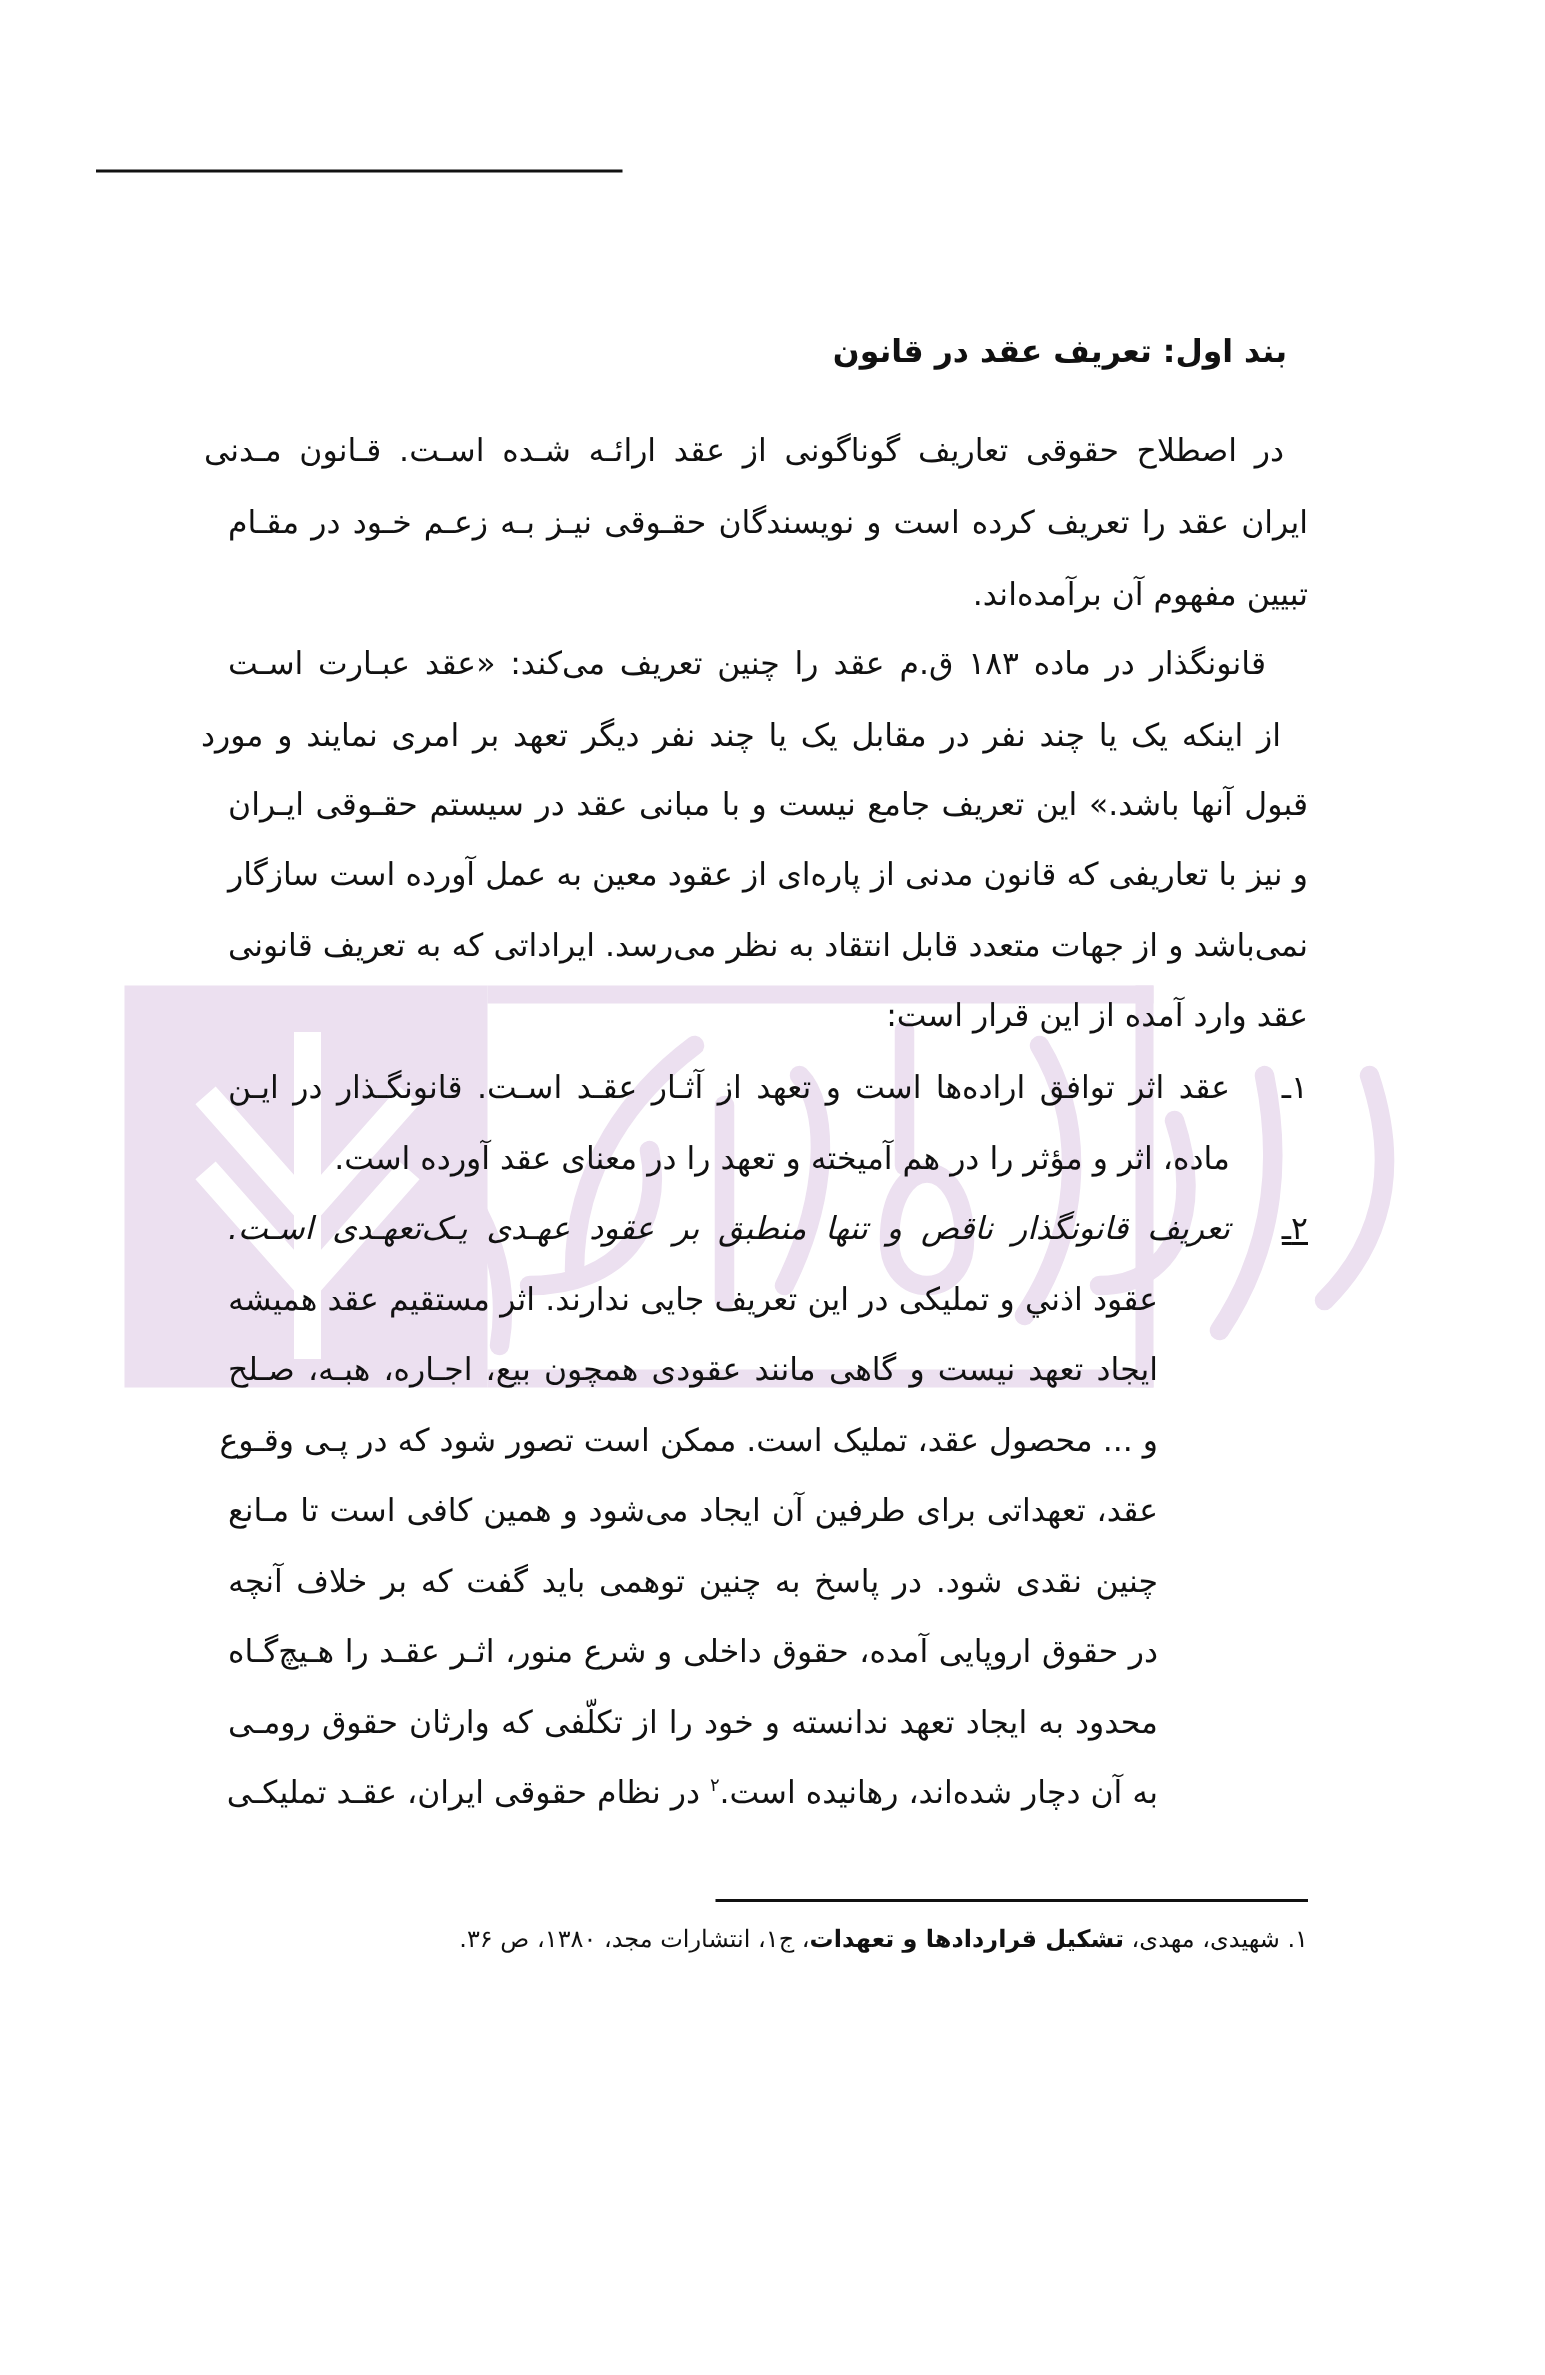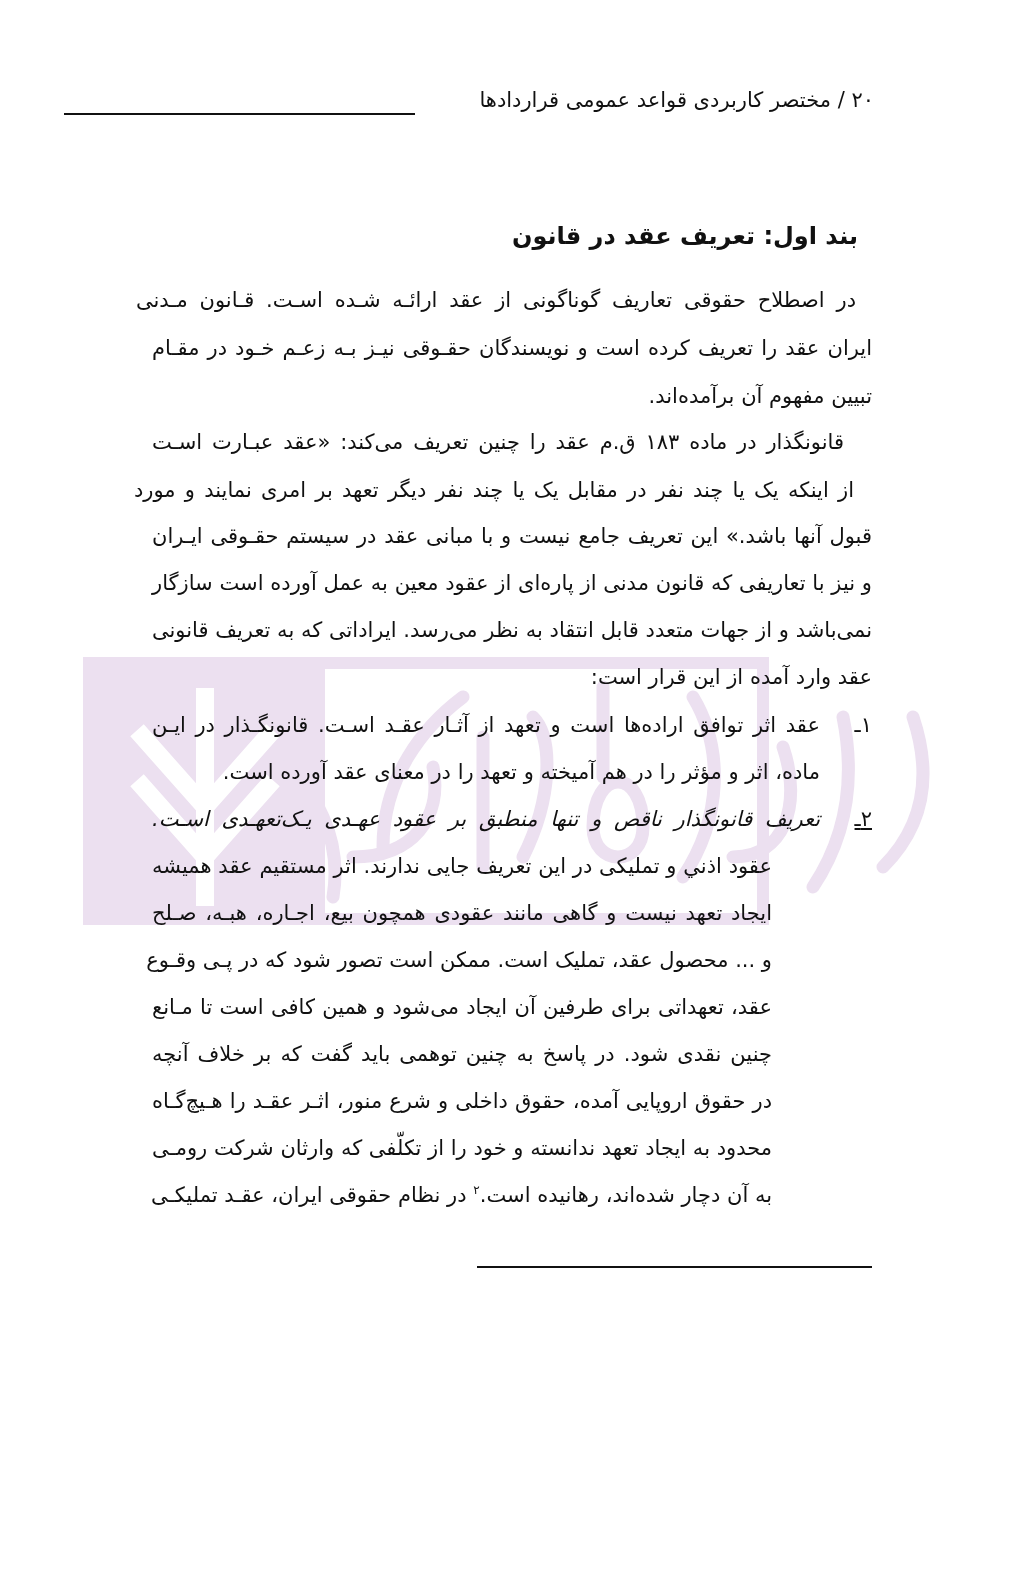--- a/index.html
+++ b/index.html
@@ -14,21 +14,21 @@
   .wm-svg { position: absolute; left: 83px; top: 657px; width: 870px; height: 268px; }
 
   
   .header { position: absolute; left: 64px; top: 84px; width: 810px; height: 40px; }
   .header-title { position: absolute; right: 0; top: 4px; font-size: 21px; direction: rtl; white-space: nowrap; }
   .header-rule { position: absolute; left: 0; top: 29px; width: 351px; height: 2px; background: #111; }
 
   .line { position: absolute; direction: rtl; text-align: justify; text-align-last: justify;
           font-size: 21px; line-height: 30px; white-space: nowrap; overflow: visible; }
   .line.last { text-align-last: right; }
-  .heading { position: absolute; direction: rtl; font-size: 24px; font-weight: bold; white-space: nowrap; }
+  .heading { position: absolute; direction: rtl; font-size: 21px; font-weight: bold; white-space: nowrap; }
   sup { font-size: 12px; vertical-align: super; line-height: 0; }
 
   .fn-rule { position: absolute; left: 477px; top: 1266px; width: 395px; height: 2px; background: #111; }
   .fn { position: absolute; direction: rtl; font-size: 16px; line-height: 24px; white-space: nowrap; }
   .fn b { font-weight: bold; }
 </style>
 </head>
 <body>
 
 <div class="page">
@@ -52,25 +52,20 @@
       <path d="M520 120 L520 30"></path>
       <path d="M600 220 C640 160 640 90 610 40"></path>
       <path d="M650 200 C700 200 720 150 700 90"></path>
       <path d="M730 230 C770 170 770 110 760 60"></path>
       <path d="M800 210 C840 170 850 120 830 60"></path>
       <path d="M250 240 C260 180 230 130 200 110"></path>
     </g>
   </svg>
 
   <div class="header">
-    <div class="header-title">
-      <span>۲۰</span>
-      <span>/</span>
-      <span>مختصر کاربردی قواعد عمومی قراردادها</span>
-    </div>
     <div class="header-rule"></div>
   </div>
 
 
   <div class="heading" style="right:172px; top:222px;">بند اول: تعریف عقد در قانون</div>
 
   <div>
     <div class="line" style="left:136px; top:285px; width:720px; padding-right:0;">در اصطلاح حقوقی تعاریف گوناگونی از عقد ارائـه شـده اسـت. قـانون مـدنی</div>
     <div class="line" style="left:152px; top:333px; width:720px;">ایران عقد را تعریف کرده است و نویسندگان حقـوقی نیـز بـه زعـم خـود در مقـام</div>
     <div class="line last" style="left:152px; top:381px; width:720px;">تبیین مفهوم آن برآمده‌اند.</div>
@@ -93,21 +88,24 @@
 
   <div>
     <div class="line last" style="left:822px; top:804px; width:50px;text-decoration:underline;">۲ـ</div>
     <div class="line" style="left:152px; top:804px; width:668px;font-style:italic;">تعریف قانونگذار ناقص و تنها منطبق بر عقود عهـدی یـک‌تعهـدی اسـت.</div>
     <div class="line" style="left:152px; top:851px; width:620px;">عقود اذني و تملیکی در این تعریف جایی ندارند. اثر مستقیم عقد همیشه</div>
     <div class="line" style="left:152px; top:898px; width:620px;">ایجاد تعهد نیست و گاهی مانند عقودی همچون بیع، اجـاره، هبـه، صـلح</div>
     <div class="line" style="left:152px; top:945px; width:620px;">و ... محصول عقد، تملیک است. ممکن است تصور شود که در پـی وقـوع</div>
     <div class="line" style="left:152px; top:992px; width:620px;">عقد، تعهداتی برای طرفین آن ایجاد می‌شود و همین کافی است تا مـانع</div>
     <div class="line" style="left:152px; top:1039px; width:620px;">چنین نقدی شود. در پاسخ به چنین توهمی باید گفت که بر خلاف آنچه</div>
     <div class="line" style="left:152px; top:1086px; width:620px;">در حقوق اروپایی آمده، حقوق داخلی و شرع منور، اثـر عقـد را هـیچ‌گـاه</div>
-    <div class="line" style="left:152px; top:1133px; width:620px;">محدود به ایجاد تعهد ندانسته و خود را از تکلّفی که وارثان شرکت رومـی</div>
+    <div class="line" style="left:152px; top:1133px; width:620px;">محدود به ایجاد تعهد ندانسته و خود را از تکلّفی که وارثان حقوق رومـی</div>
     <div class="line last" style="left:152px; top:1180px; width:620px; text-align-last: justify;">
       <span>به آن دچار شده‌اند، رهانیده است.</span><sup>۲</sup><span> در نظام حقوقی ایران، عقـد تملیکـی</span>
     </div>
   </div>
 
   <div class="fn-rule"></div>
 
+  <div class="fn" style="right:158px; top:1281px;">
+    <span>۱. شهیدی، مهدی، </span><b>تشکیل قراردادها و تعهدات</b><span>، ج۱، انتشارات مجد، ۱۳۸۰، ص ۳۶.</span>
+  </div>
 </div>
 
 </body></html>

